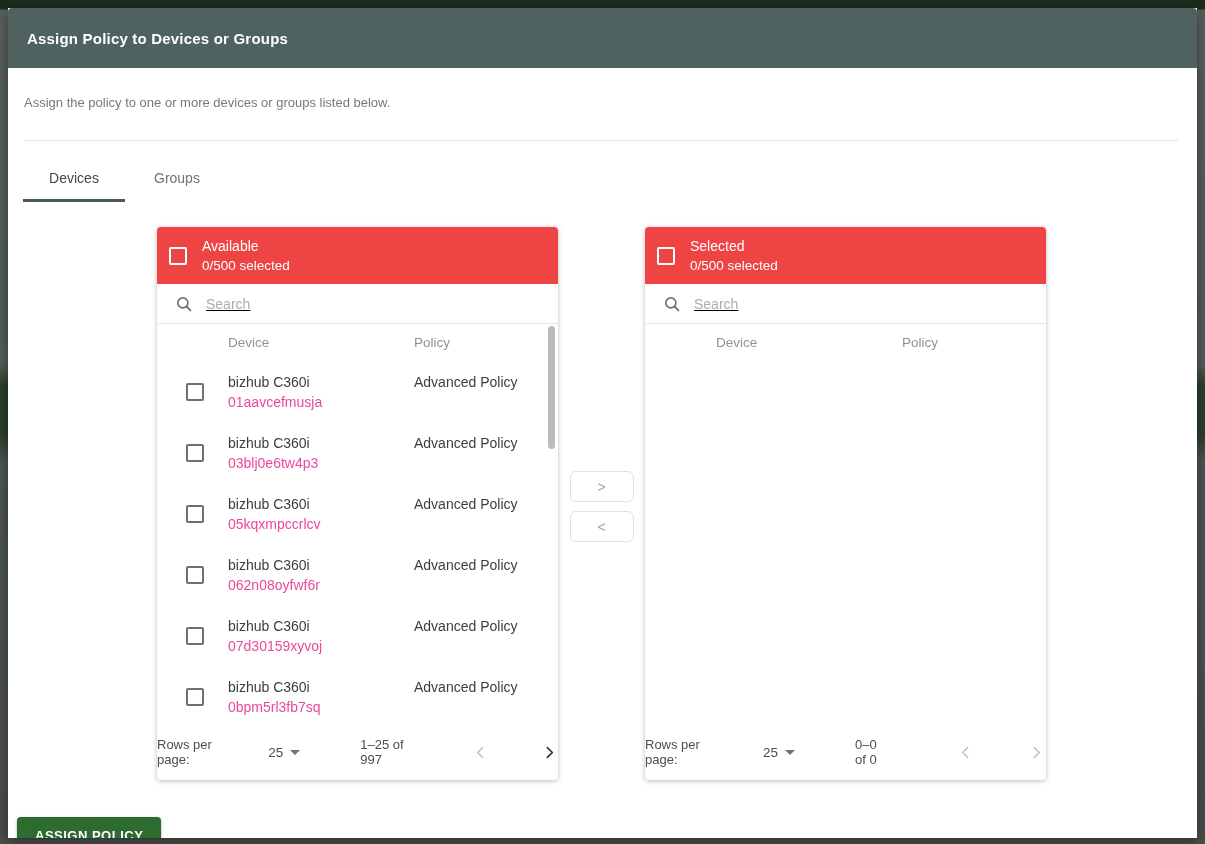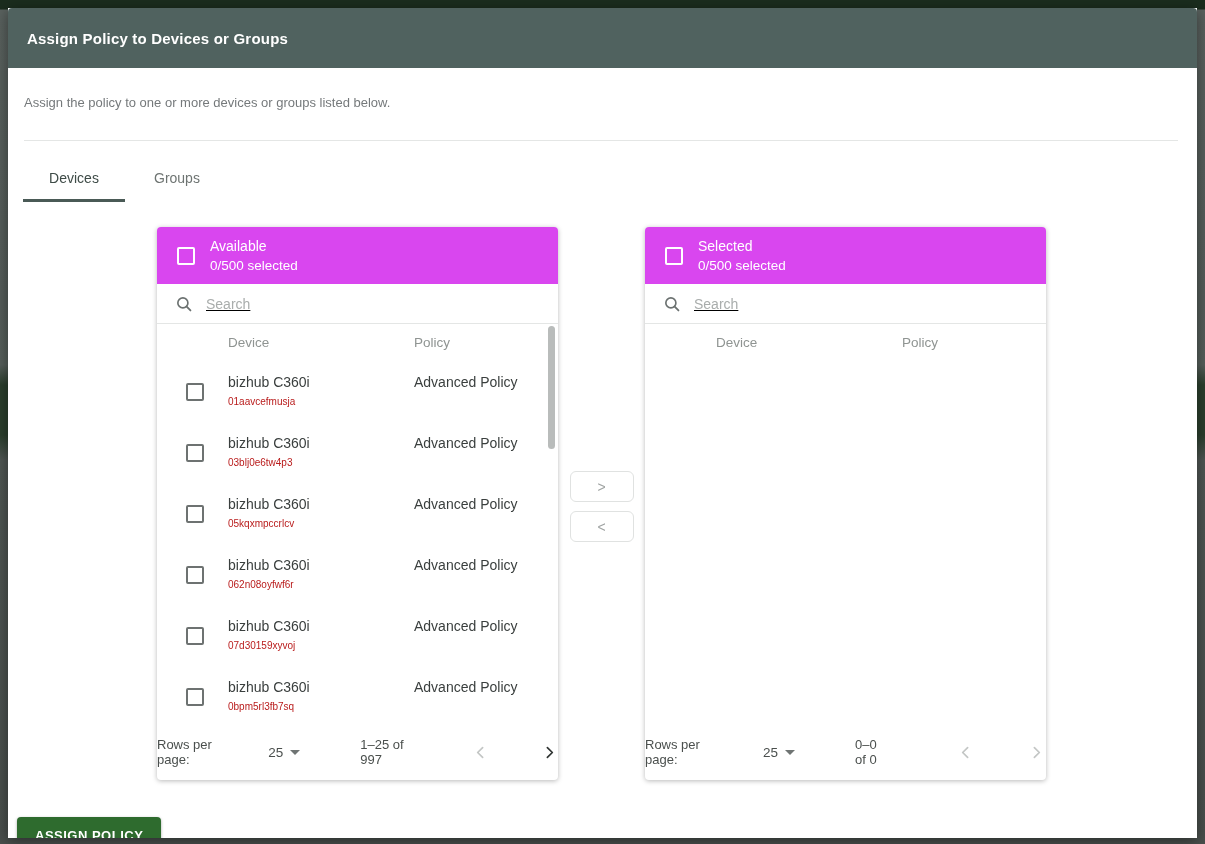--- a/index.html
+++ b/index.html
@@ -33,42 +33,42 @@
   .tab { padding:0 0 13px 0; width:102px; text-align:center; font-size:14px; color:#6e7472; cursor:pointer; border-bottom:3px solid transparent; }
   .tab + .tab { margin-left:11px; width:auto; padding:0 18px 13px; }
   .tab.active { color:#3e4b47; border-bottom-color:#4a5a56; font-weight:500; }
 
   .content-row { display:flex; margin:25px 0 0 149px; align-items:flex-start; }
   .panel {
     width:401px; height:553px; background:#fff; border-radius:4px;
     box-shadow:0 1px 5px rgba(0,0,0,.28);
     display:flex; flex-direction:column; position:relative; overflow:hidden;
   }
-  .panel-head { height:57px; flex:none; background:#d946ef; display:flex; align-items:center; padding-left:20px; }
+  .panel-head { height:57px; flex:none; background:#ef4444; display:flex; align-items:center; padding-left:12px; }
   .head-checkbox { width:18px; height:18px; border:2px solid #fff; border-radius:2px; flex:none; cursor:pointer; }
   .head-labels { margin-left:15px; color:#fff; }
   .head-title { font-size:14px; line-height:19px; }
   .head-sub { font-size:13.5px; line-height:19px; }
 
   .panel-search { height:40px; flex:none; border-bottom:1px solid #e4e6e5; display:flex; align-items:center; padding:0 12px 0 18px;text-decoration:underline; }
   .search-icon { flex:none; display:flex; }
   .panel-search input { border:none; outline:none; font-size:14px; color:#454a48; margin-left:13px; width:100%; background:transparent; }
   .panel-search input::placeholder { color:#a9adac; }
 
   .table-head { height:37px; flex:none; display:flex; align-items:center; font-size:13.5px; color:#8f9492; }
   .col-cb { width:71px; flex:none; }
   .col-device { width:186px; flex:none; }
   .col-policy { flex:1; }
 
   .rows { flex:none; }
   .row { height:61px; display:flex; align-items:center; }
   .row .col-cb { padding-left:29px; }
   .row-checkbox { width:18px; height:18px; border:2px solid #6d7271; border-radius:2px; cursor:pointer; }
   .cell-device .dname { font-size:14px; color:#3a3f3e; line-height:20px; }
-  .cell-device .dserial { font-size:10px; color:#b91c1c; line-height:20px; }
+  .cell-device .dserial { font-size:14px; color:#ec4899; line-height:20px; }
   .cell-policy { font-size:14px; color:#3a3f3e; transform:translateY(-10px); }
 
   .panel-foot { margin-top:auto; height:53px; flex:none; display:flex; align-items:center; justify-content:center; font-size:13px; color:#4a4f4d; padding-bottom:3px;gap:38px; }
   .rpp-label { margin-right:13px; }
   .rpp-select { display:flex; align-items:center; cursor:pointer; margin-right:22px;justify-content:flex-end; }
   .rpp-value { font-size:13.5px; }
   .caret { width:0; height:0; border-left:5px solid transparent; border-right:5px solid transparent; border-top:5px solid #6f7473; margin-left:7px; }
   .range { margin-right:28px; }
   .pg-btn { width:26px; height:26px; border:none; background:transparent; display:flex; align-items:center; justify-content:center; cursor:pointer; color:#2f3432; }
   .pg-btn + .pg-btn { margin-left:14px; }

